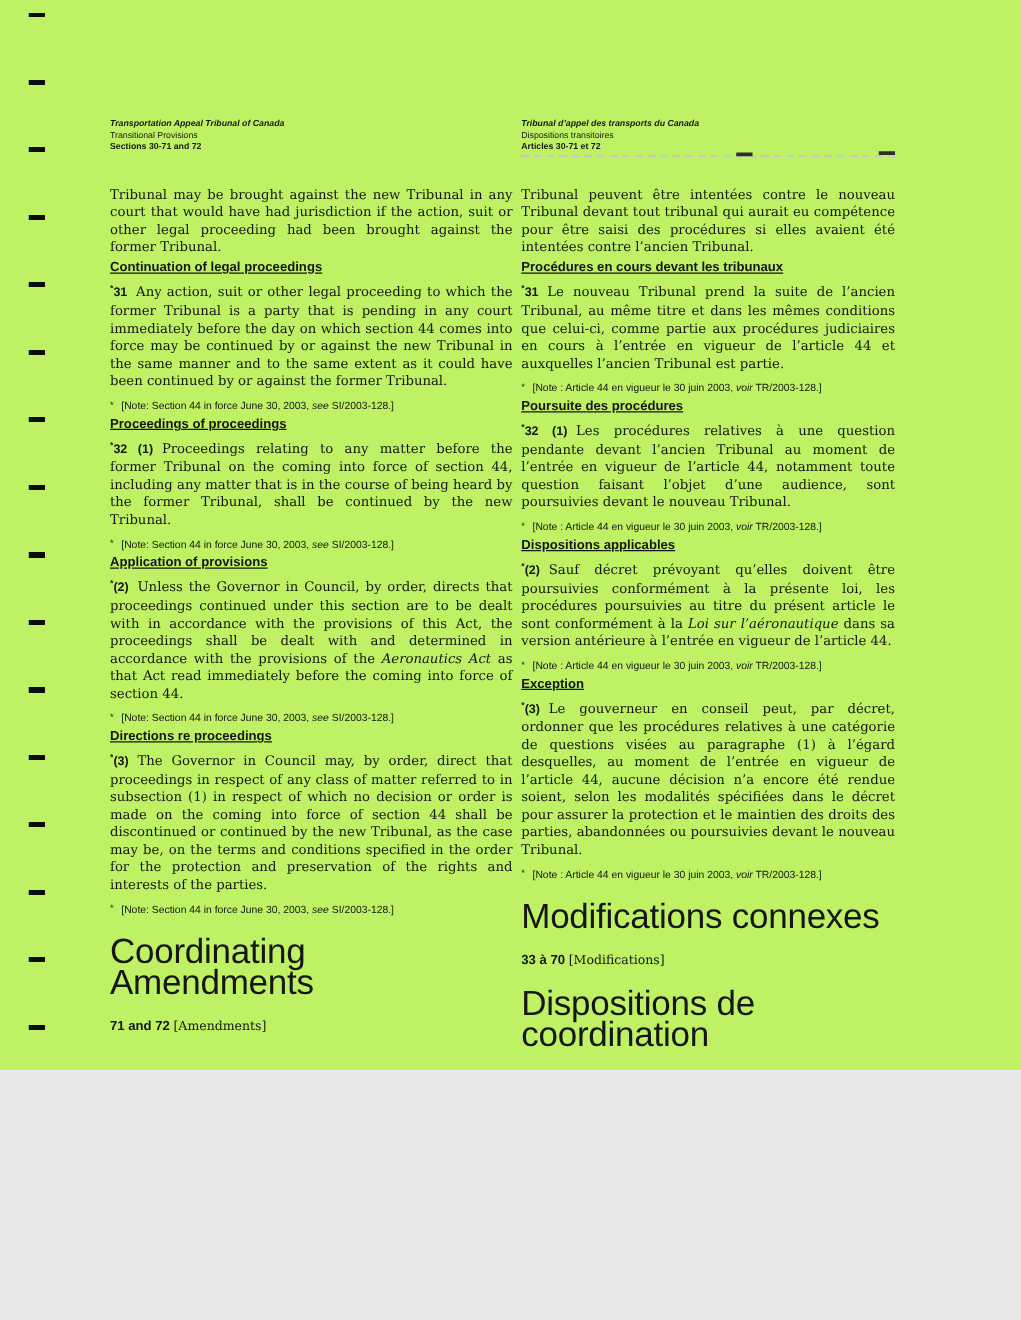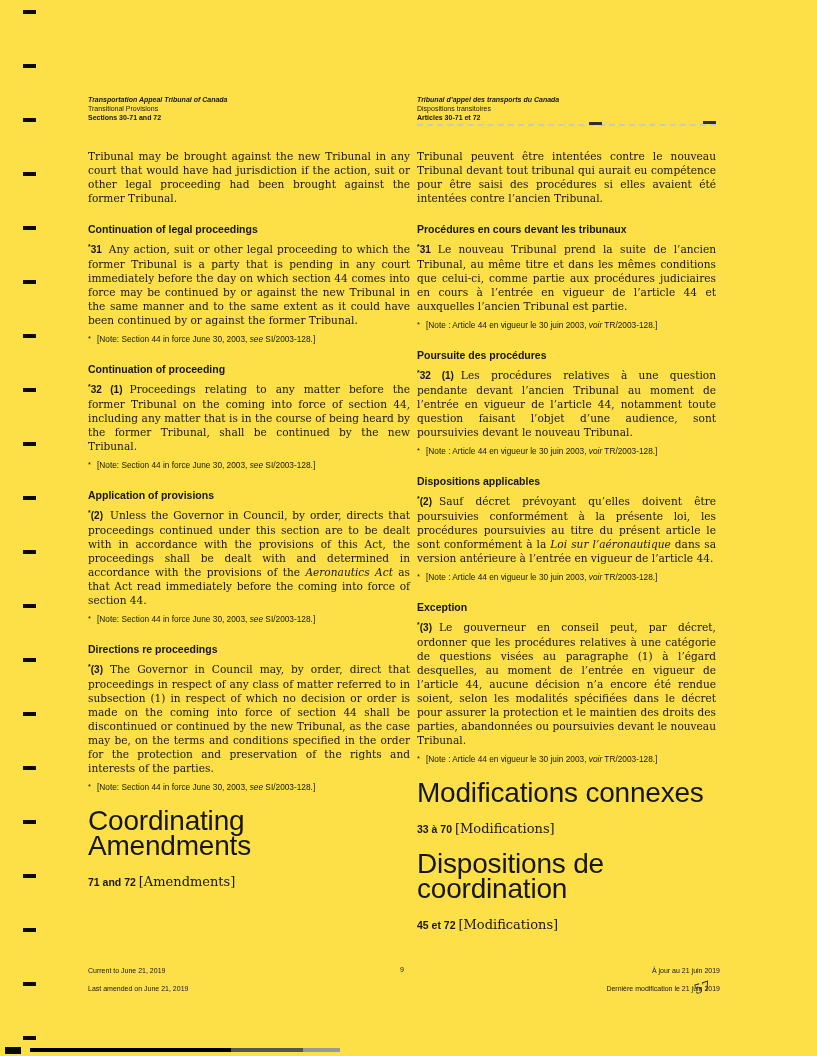--- a/index.html
+++ b/index.html
@@ -1,40 +1,40 @@
 <!DOCTYPE html>
 <html><head>
 <meta charset="utf-8">
 <style>
   html,body{margin:0;padding:0;background:#e8e8e8;}
-  .sheet{position:relative;width:817px;height:1056px;background:#fde047;overflow:hidden;
+  .sheet{position:relative;width:817px;height:856px;background:#bef264;overflow:hidden;
          font-family:"Liberation Sans",sans-serif;color:#161616;}
   
   .binding-marks{position:absolute;left:23px;top:10px;width:13px;height:1034px;
     background:repeating-linear-gradient(to bottom,#0c0c0c 0 4px,transparent 4px 54px);}
   
   .col{position:absolute;top:95px;}
   .col-en{left:88px;width:322px;}
   .col-fr{left:417px;width:299px;}
   .colhead{font-size:7px;line-height:9px;margin:0 0 27px 0;}
   .h-ital{font-style:italic;font-weight:bold;}
   .h-bold{font-weight:bold;}
   .body{font-family:"DejaVu Serif",serif;font-size:10.6px;line-height:14px;
         text-align:justify;margin:0;}
   .intro{margin:0;}
-  .sec h3{font-size:10.5px;line-height:13px;margin:18px 0 4px 0;font-weight:bold;}
+  .sec h3{font-size:10.5px;line-height:13px;margin:3px 0 4px 0;font-weight:bold;text-decoration:underline;}
   .ast{font-size:7px;vertical-align:4px;font-weight:bold;font-family:"Liberation Sans",sans-serif;}
   .mk{font-family:"Liberation Sans",sans-serif;font-weight:bold;font-size:10px;margin-right:7px;margin-top:36px;}
   .note{position:relative;font-size:8.3px;line-height:11px;margin:7px 0 0 0;padding-left:9px;
         font-family:"Liberation Sans",sans-serif;}
   .nast{position:absolute;left:0;top:-1px;font-size:7.5px;}
   .big{font-size:28px;line-height:25px;font-weight:normal;letter-spacing:-0.2px;
        margin:15px 0 0 0;}
   .range{font-size:10.5px;line-height:13px;margin:17px 0 0 0;font-weight:bold;}
-  .range .serif{font-family:"DejaVu Serif",serif;font-weight:normal;font-size:13px;}
+  .range .serif{font-family:"DejaVu Serif",serif;font-weight:normal;font-size:10px;}
   i{font-style:italic;}
   
   .artifact-line{position:absolute;left:417px;top:124px;width:299px;height:0;
                  border-top:2px dashed #c9c9c9;}
   .artifact-dash{position:absolute;height:3px;background:#2e2e2e;}
   .d1{left:589px;top:122px;width:13px;}
   .d2{left:703px;top:121px;width:13px;}
   
   .foot-left{position:absolute;left:88px;top:966px;font-size:7px;line-height:9px;}
   .foot-left div{margin-bottom:9px;}
@@ -63,21 +63,21 @@
 
     <p class="body intro">Tribunal may be brought against the new Tribunal in any court that would have had jurisdiction if the action, suit or other legal proceeding had been brought against the former Tribunal.</p>
 
     <section class="sec">
       <h3>Continuation of legal proceedings</h3>
       <p class="body"><span class="ast">*</span><span class="mk">31</span><span>Any action, suit or other legal proceeding to which the former Tribunal is a party that is pending in any court immediately before the day on which section 44 comes into force may be continued by or against the new Tribunal in the same manner and to the same extent as it could have been continued by or against the former Tribunal.</span><i></i><span></span></p>
       <p class="note"><span class="nast">*</span><span>[Note: Section 44 in force June 30, 2003, </span><i>see</i><span> SI/2003-128.]</span></p>
     </section>
 
     <section class="sec">
-      <h3>Continuation of proceeding</h3>
+      <h3>Proceedings of proceedings</h3>
       <p class="body"><span class="ast">*</span><span class="mk">32 (1)</span><span>Proceedings relating to any matter before the former Tribunal on the coming into force of section 44, including any matter that is in the course of being heard by the former Tribunal, shall be continued by the new Tribunal.</span><i></i><span></span></p>
       <p class="note"><span class="nast">*</span><span>[Note: Section 44 in force June 30, 2003, </span><i>see</i><span> SI/2003-128.]</span></p>
     </section>
 
     <section class="sec">
       <h3>Application of provisions</h3>
       <p class="body"><span class="ast">*</span><span class="mk">(2)</span><span>Unless the Governor in Council, by order, directs that proceedings continued under this section are to be dealt with in accordance with the provisions of this Act, the proceedings shall be dealt with and determined in accordance with the provisions of the </span><i>Aeronautics Act</i><span> as that Act read immediately before the coming into force of section 44.</span></p>
       <p class="note"><span class="nast">*</span><span>[Note: Section 44 in force June 30, 2003, </span><i>see</i><span> SI/2003-128.]</span></p>
     </section>
 

